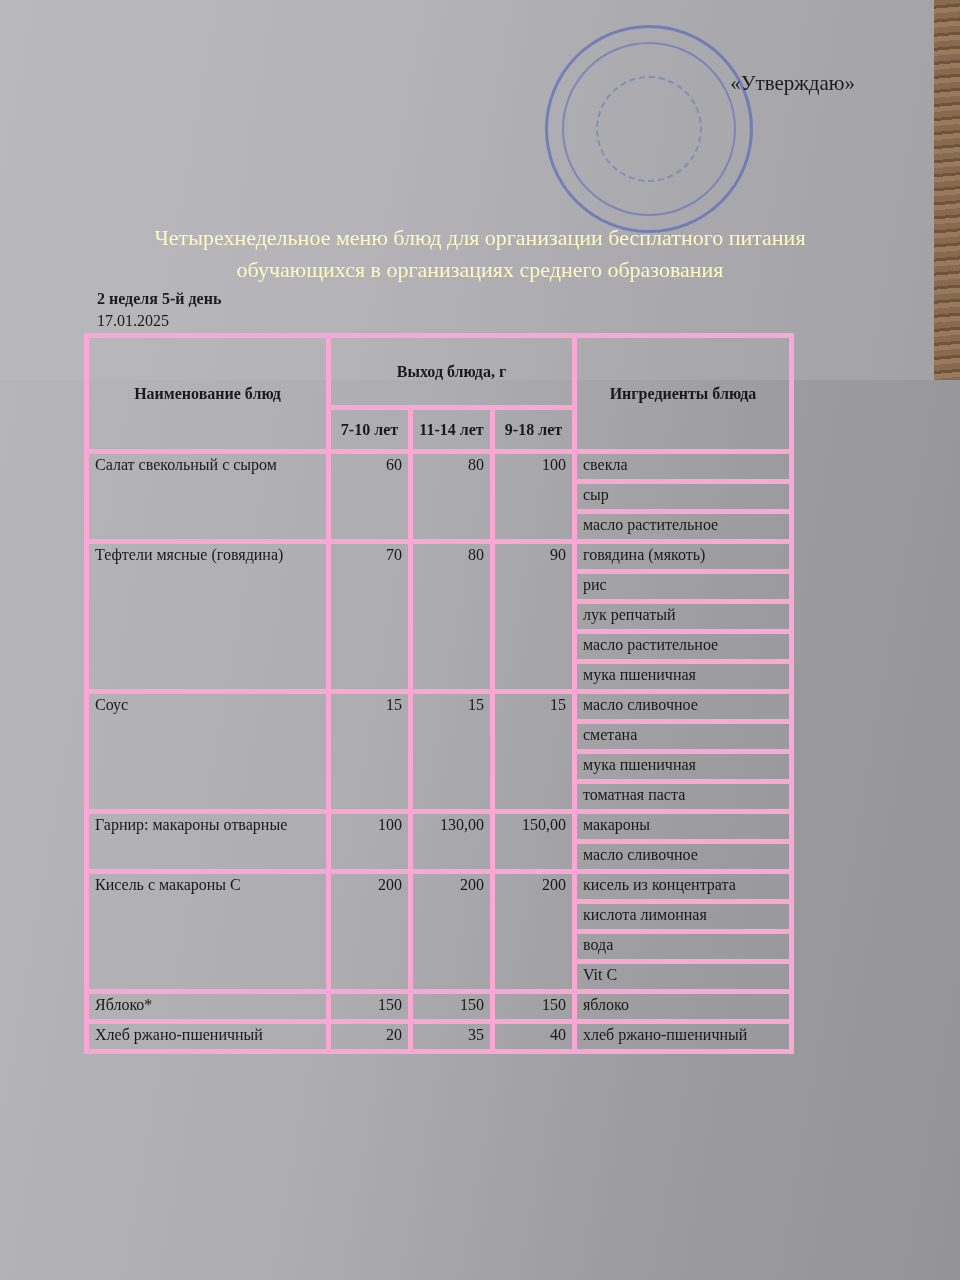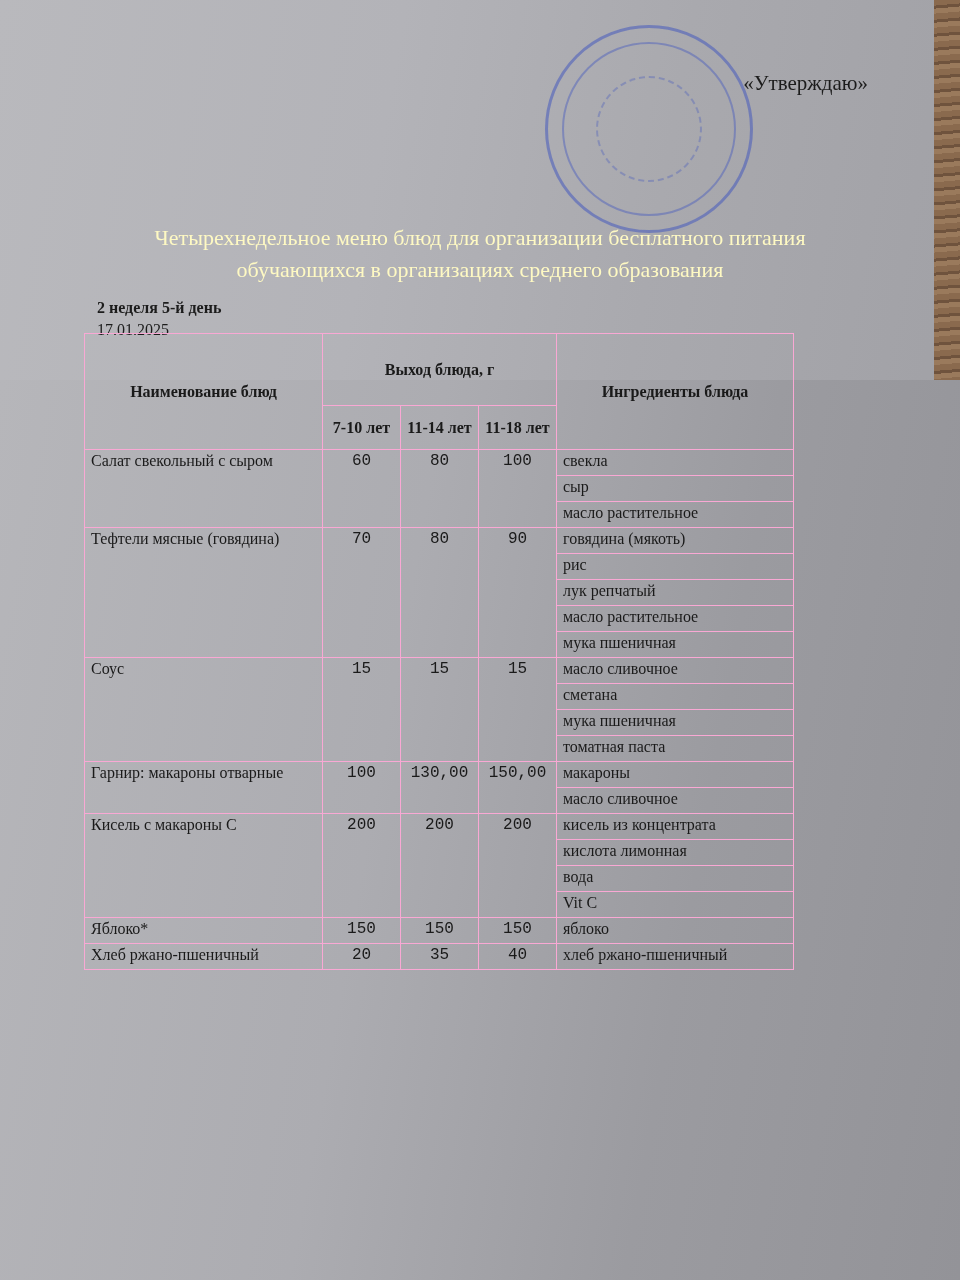--- a/index.html
+++ b/index.html
@@ -28,36 +28,36 @@
   }
   .stamp::before {
     content: ""; position: absolute; left: 14px; top: 14px; right: 14px; bottom: 14px;
     border-radius: 50%; border: 2px solid rgba(70,90,190,0.45);
   }
   .stamp::after {
     content: ""; position: absolute; left: 48px; top: 48px; right: 48px; bottom: 48px;
     border-radius: 50%; border: 2px dashed rgba(70,90,190,0.35);
   }
   .approve {
-    position: absolute; right: 92px; top: 68px; text-align: right;
+    position: absolute; right: 105px; top: 68px; text-align: right;
     font-size: 21px; line-height: 31px; color: #1c1c1c;
   }
   .title {
     position: absolute; left: 80px; top: 222px; width: 800px; text-align: center;
     font-size: 22px; line-height: 32px; color: #fef9c3;
   }
-  .meta { position: absolute; left: 97px; top: 297px; font-size: 16px; line-height: 22px; color: #1c1c1c; }
+  .meta { position: absolute; left: 97px; top: 288px; font-size: 16px; line-height: 22px; color: #1c1c1c; }
   .meta .week { font-weight: bold; }
   table.menu {
     position: absolute; left: 84px; top: 333px; width: 710px;
     border-collapse: collapse; font-size: 16px; color: #1a1a1a;
   }
-  table.menu th, table.menu td { border: 1px solid #f9a8d4; padding: 2px 6px; vertical-align: top; }
+  table.menu th, table.menu td { border: 5px solid #f9a8d4; padding: 2px 6px; vertical-align: top; }
   table.menu th { font-weight: bold; text-align: center; vertical-align: middle; }
-  table.menu td.num { text-align: center; font-family: Liberation Mono, monospace; }
+  table.menu td.num { text-align: right; }
   table.menu td.ing { height: 21px; }
   .col-name { width: 225px; }
   .col-age { width: 65px; }
 </style>
 </head>
 <body>
 
 <div class="wood"></div>
 <div class="paper"></div>
 <div class="paper2"></div>
@@ -81,21 +81,21 @@
 <table class="menu">
   <thead>
     <tr style="height:72px">
       <th class="col-name" rowspan="2">Наименование блюд</th>
       <th colspan="3">Выход блюда, г</th>
       <th rowspan="2">Ингредиенты блюда</th>
     </tr>
     <tr style="height:44px">
       <th class="col-age">7-10 лет</th>
       <th class="col-age">11-14 лет</th>
-      <th class="col-age">11-18 лет</th>
+      <th class="col-age">9-18 лет</th>
     </tr>
   </thead>
   <tbody id="menu-body">
       <tr>
         <td rowspan="3">Салат свекольный с сыром</td>
         <td class="num" rowspan="3">60</td>
         <td class="num" rowspan="3">80</td>
         <td class="num" rowspan="3">100</td>
         <td class="ing">свекла</td>
       </tr>

